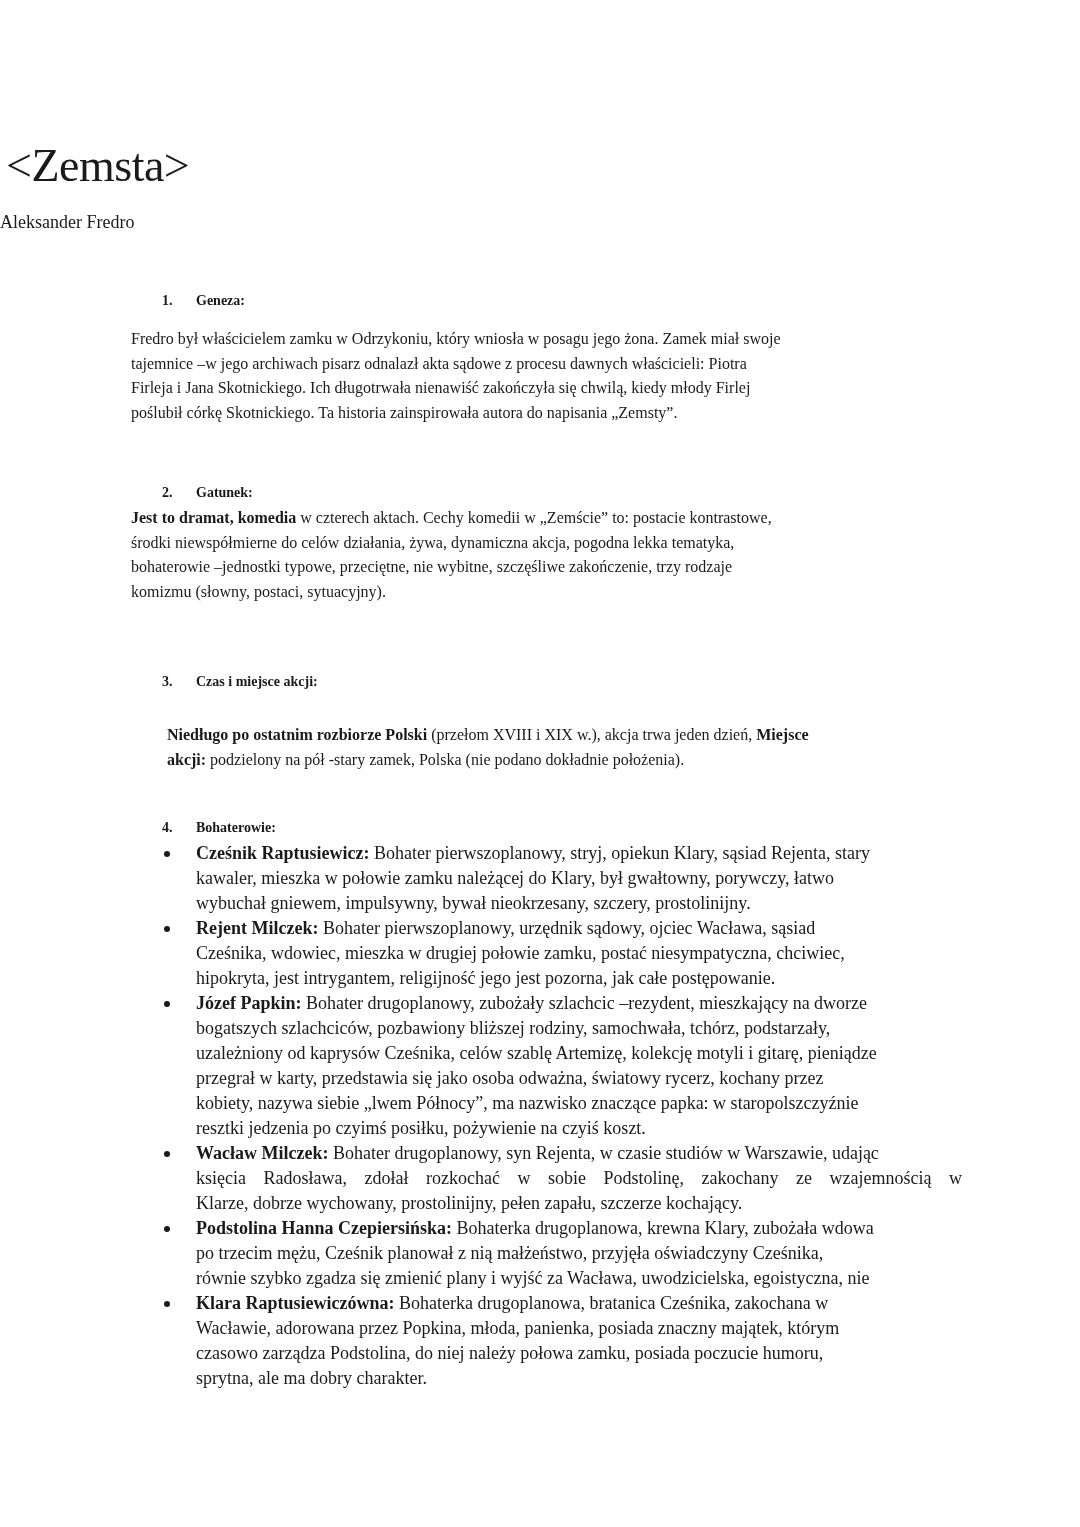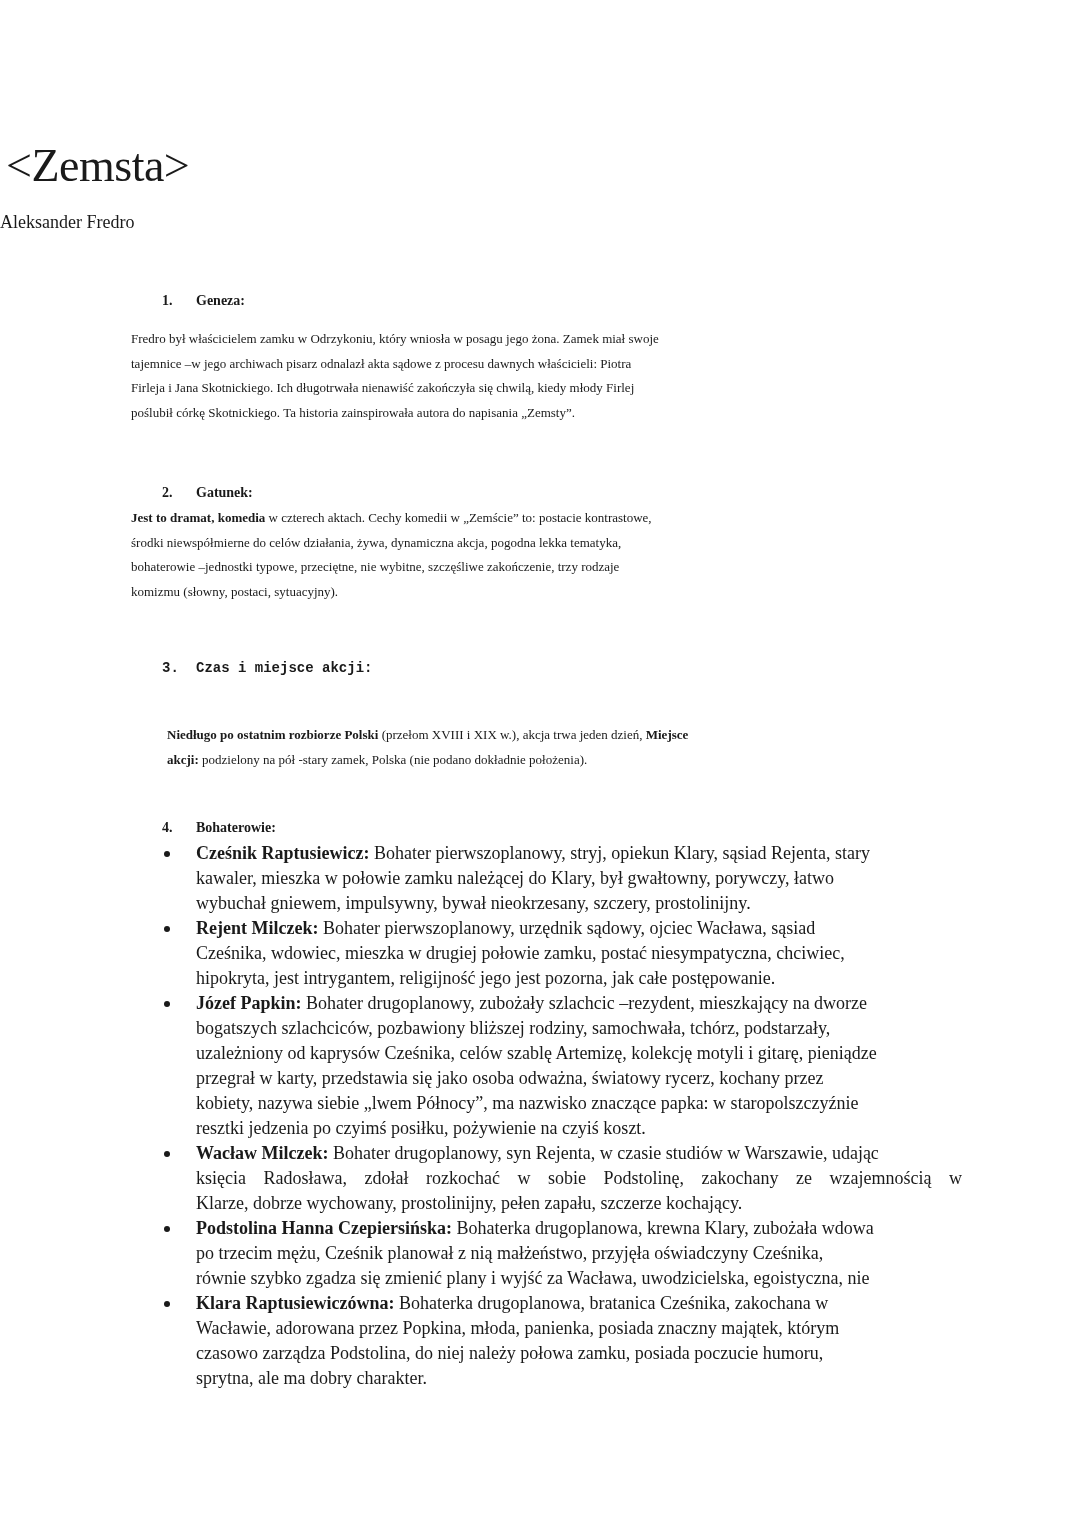--- a/index.html
+++ b/index.html
@@ -16,21 +16,21 @@
     position: absolute; left: 0; top: 210px; width: 976px; 
     font-size: 18px; line-height: 24px;
   }
   .heading {
     position: absolute; left: 162px;
     font-size: 14px; font-weight: bold; line-height: 24px;
   }
   .heading .num { display: inline-block; width: 34px; }
   .para {
     position: absolute; left: 131px; width: 830px;
-    font-size: 13px; line-height: 24.5px;
+    font-size: 16px; line-height: 24.5px;
   }
   .para b { font-weight: bold; }
   .line { display: block; white-space: nowrap; }
   .bullets {
     position: absolute; left: 162px; top: 841px; width: 800px;
     margin: 0; padding: 0; list-style: none;
   }
   .bullets li {
     position: relative; padding-left: 34px;
     font-size: 18px; line-height: 25px;
@@ -62,21 +62,21 @@
   <div class="heading" style="top:481px;">
     <span class="num">2.</span><span>Gatunek:</span>
   </div>
   <div class="para" style="top:506px;">
     <span class="line"><b>Jest to dramat, komedia</b><span> w czterech aktach. Cechy komedii w „Zemście” to: postacie kontrastowe,</span></span>
     <span class="line">środki niewspółmierne do celów działania, żywa, dynamiczna akcja, pogodna lekka tematyka,</span>
     <span class="line">bohaterowie –jednostki typowe, przeciętne, nie wybitne, szczęśliwe zakończenie, trzy rodzaje</span>
     <span class="line">komizmu (słowny, postaci, sytuacyjny).</span>
   </div>
 
-  <div class="heading" style="top:656px;font-family:Liberation Mono, monospace;">
+  <div class="heading" style="top:670px;">
     <span class="num">3.</span><span>Czas i miejsce akcji:</span>
   </div>
   <div class="para" style="top:723px;margin-left:36px;">
     <span class="line"><b>Niedługo po ostatnim rozbiorze Polski</b><span> (przełom XVIII i XIX w.), akcja trwa jeden dzień, </span><b>Miejsce</b></span>
     <span class="line"><b>akcji:</b><span> podzielony na pół -stary zamek, Polska (nie podano dokładnie położenia).</span></span>
   </div>
 
   <div class="heading" style="top:816px;">
     <span class="num">4.</span><span>Bohaterowie:</span>
   </div>

